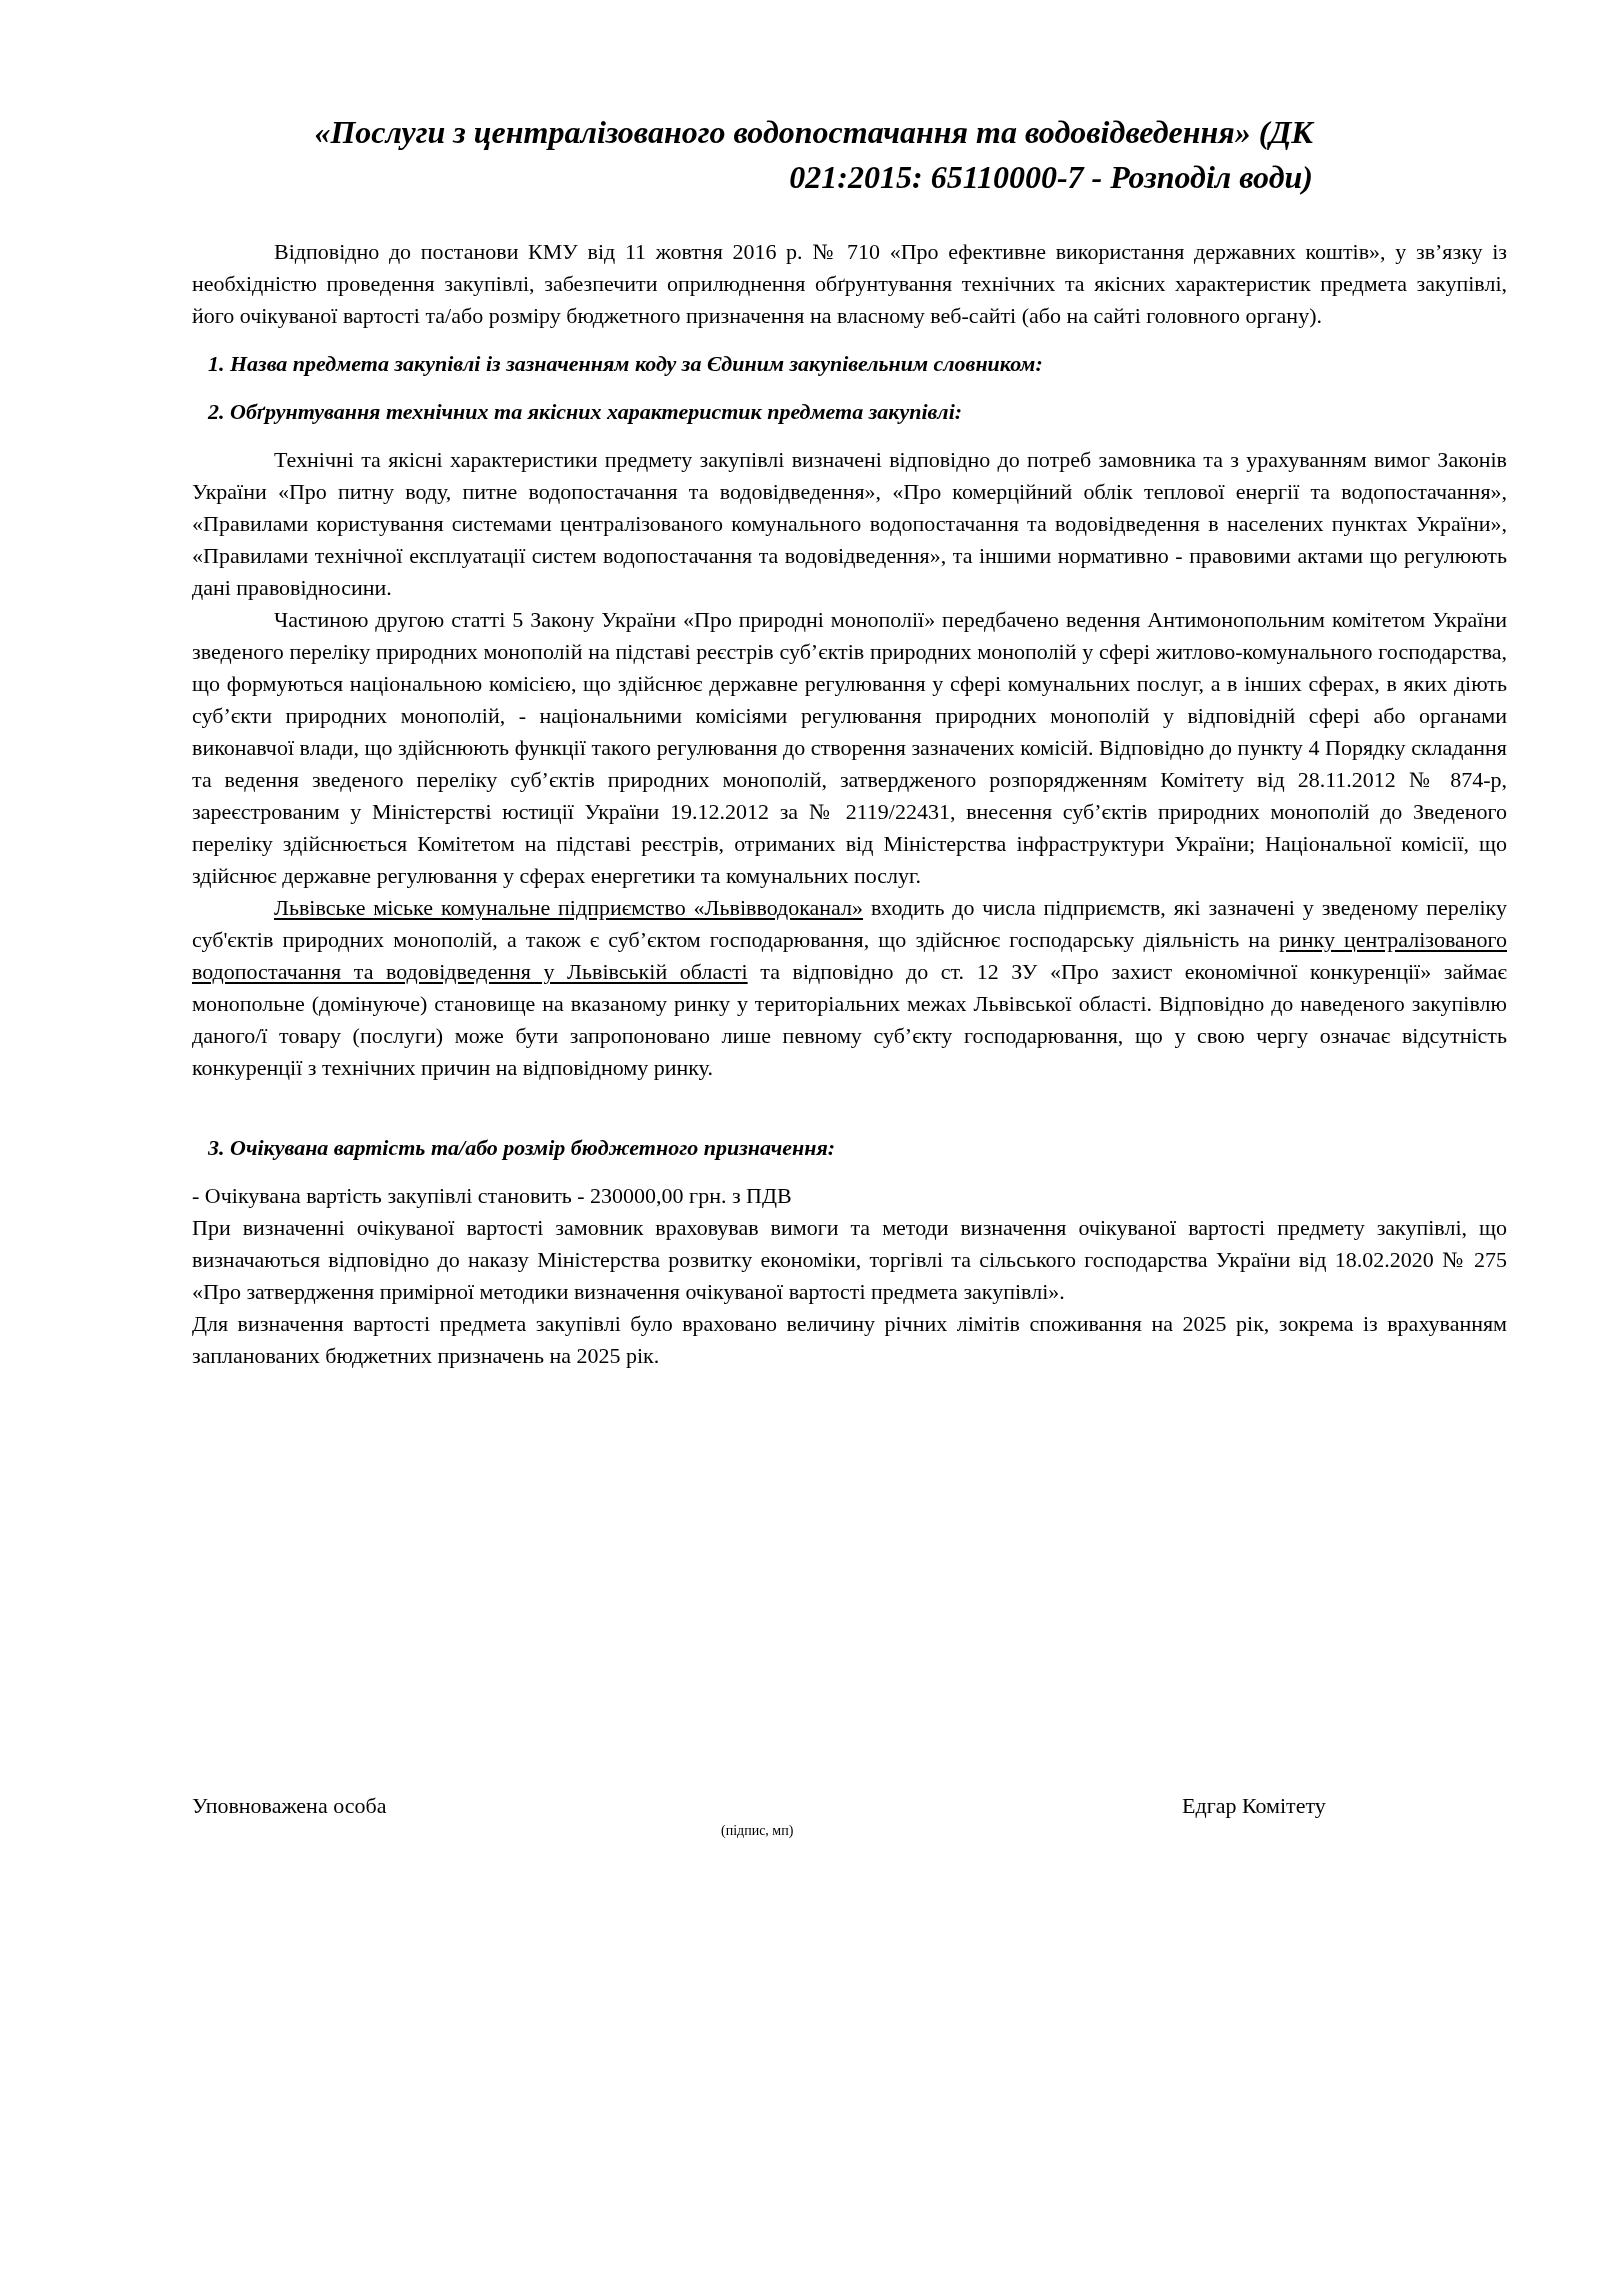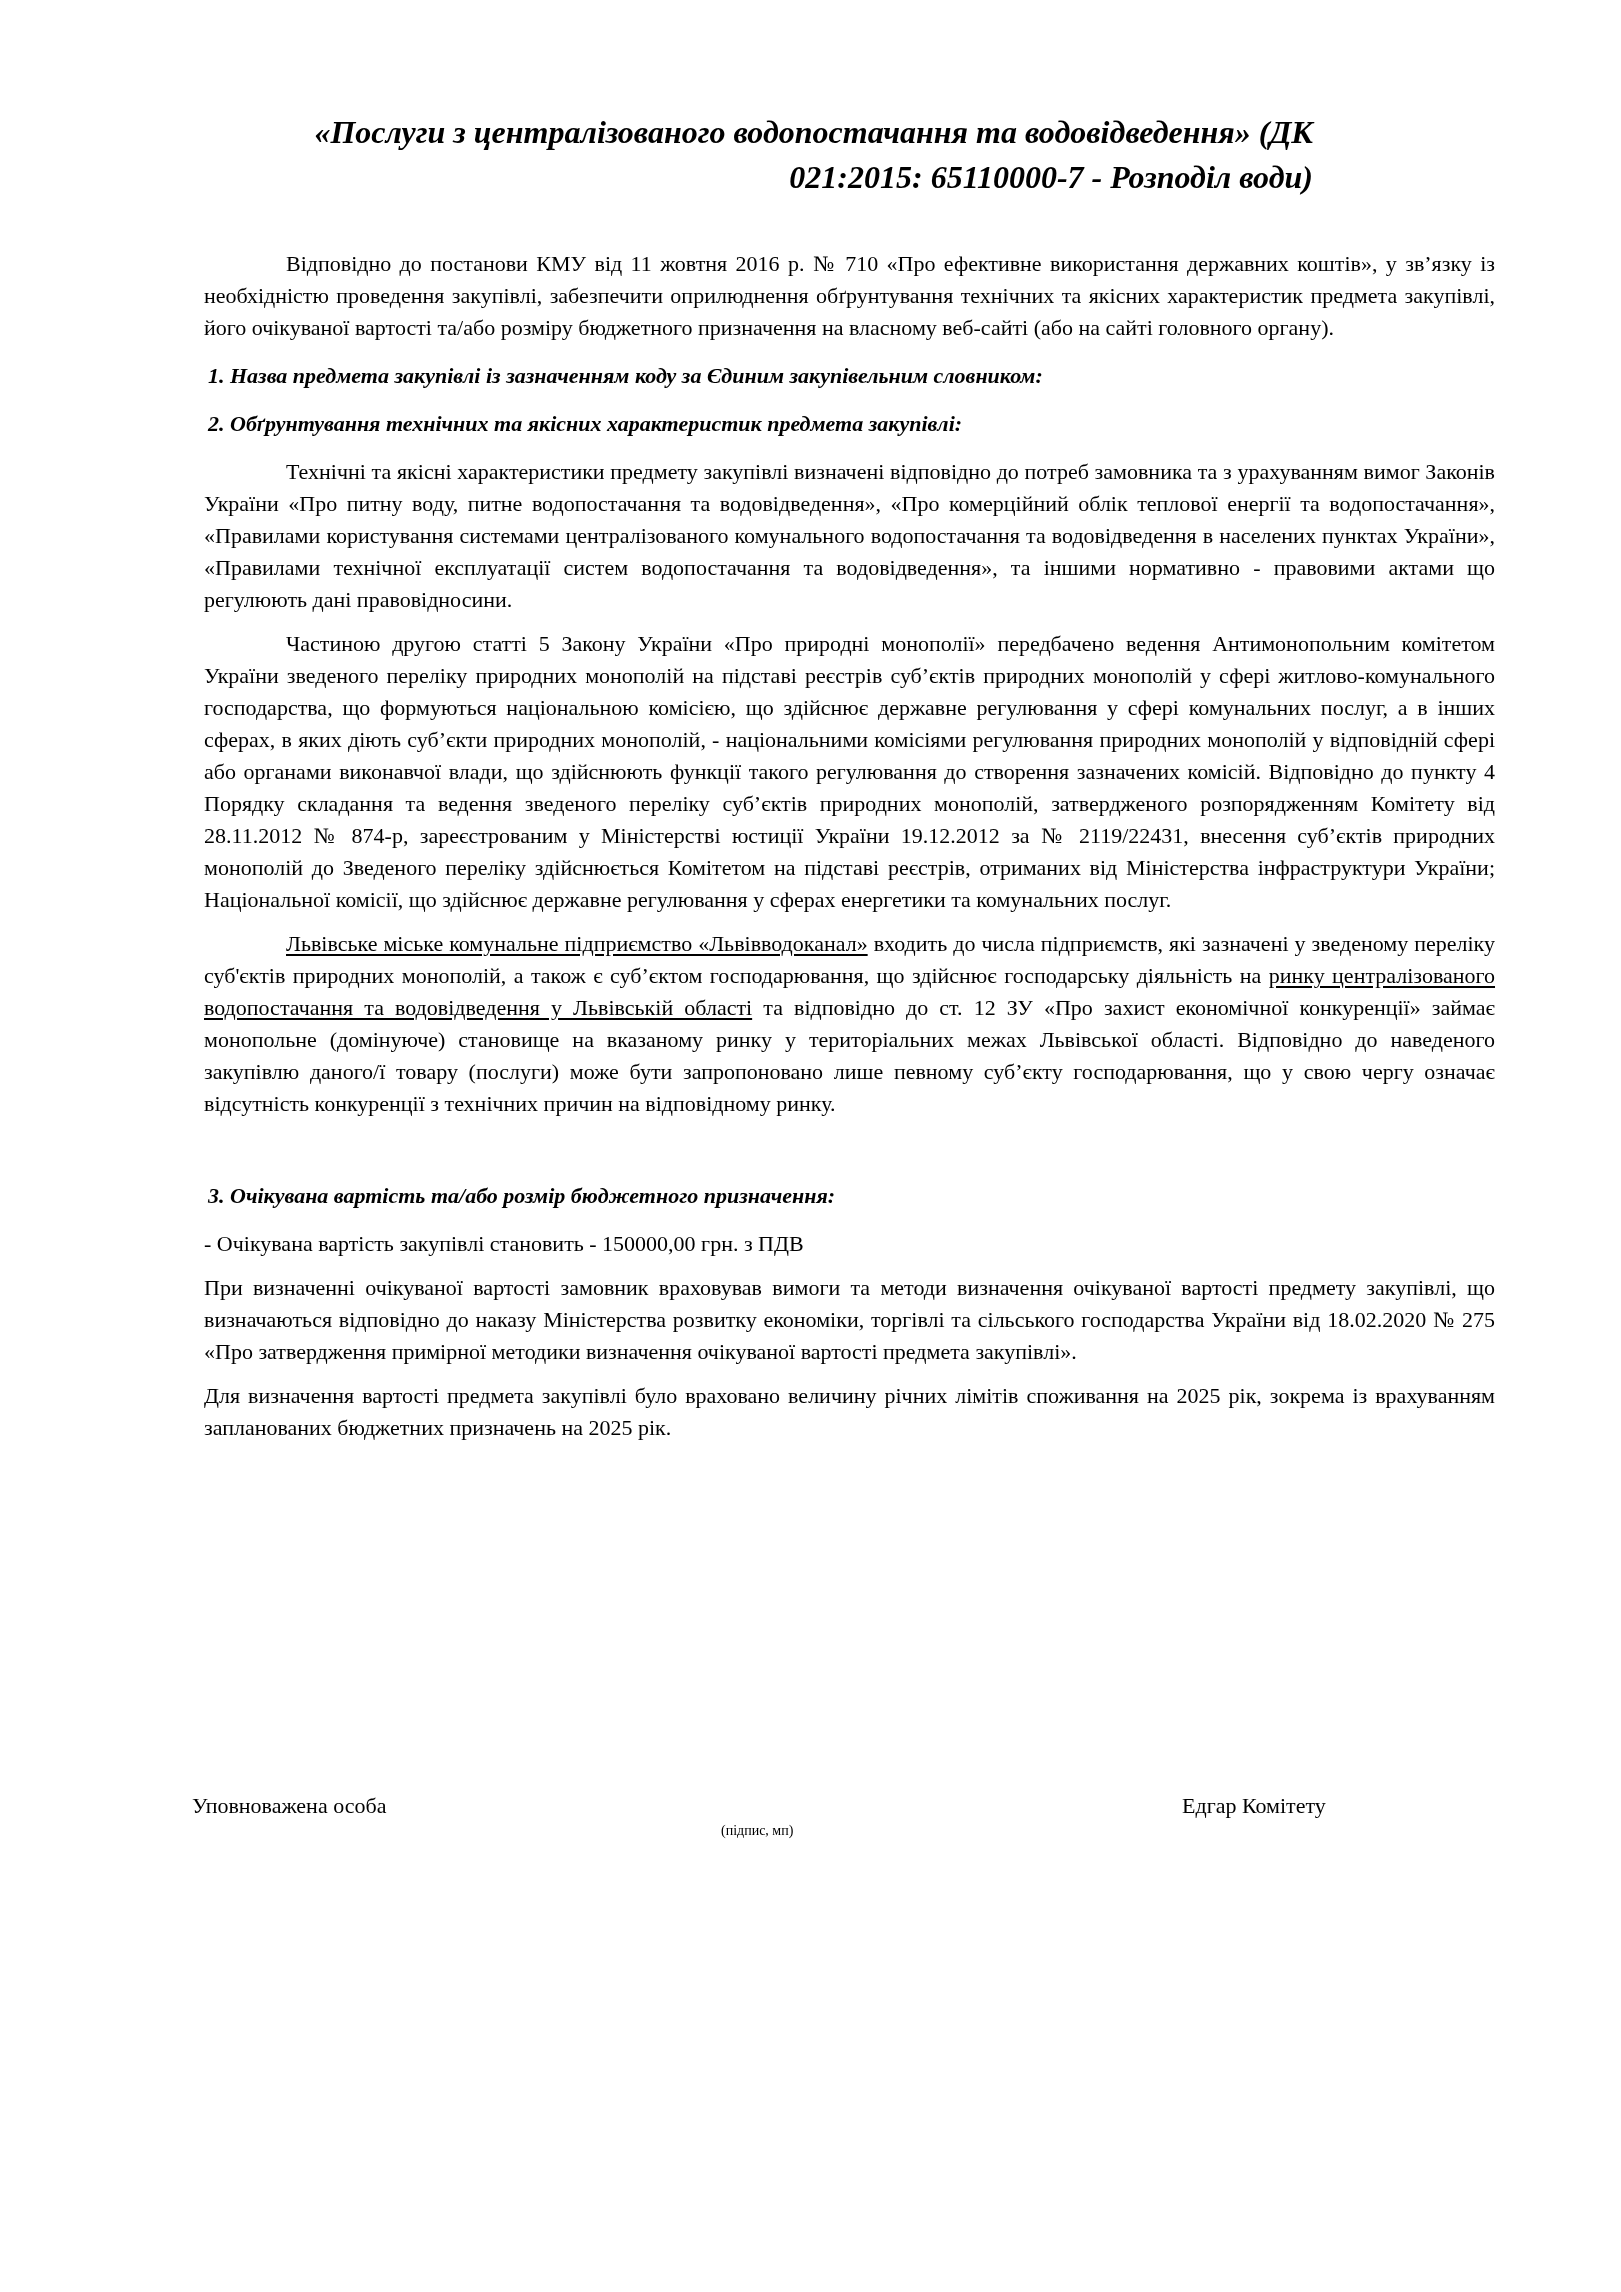--- a/index.html
+++ b/index.html
@@ -31,21 +31,21 @@
   }
   .body {
     position: absolute;
     top: 236px;
     left: 0;
     width: 1315px;
     font-size: 22px;
     line-height: 32px;
   }
   .p {
-    margin: 12px;
+    margin: 0;
     text-align: justify;
     text-align-last: left;
     font-family: Liberation Serif, serif;
   }
   .indent { text-indent: 82px; }
   .heading {
     margin: 16px;
     font-weight: bold;
     font-style: italic;
   }
@@ -88,21 +88,21 @@
     <p class="heading">1. Назва предмета закупівлі із зазначенням коду за Єдиним закупівельним словником:</p>
 
     <p class="heading">2. Обґрунтування технічних та якісних характеристик предмета закупівлі:</p>
     <p class="p indent">Технічні та якісні характеристики предмету закупівлі визначені відповідно до потреб замовника та з урахуванням вимог Законів України «Про питну воду, питне водопостачання та водовідведення», «Про комерційний облік теплової енергії та водопостачання», «Правилами користування системами централізованого комунального водопостачання та водовідведення в населених пунктах України», «Правилами технічної експлуатації систем водопостачання та водовідведення», та іншими нормативно - правовими актами що регулюють дані правовідносини.</p>
     <p class="p indent">Частиною другою статті 5 Закону України «Про природні монополії» передбачено ведення Антимонопольним комітетом України зведеного переліку природних монополій на підставі реєстрів суб’єктів природних монополій у сфері житлово-комунального господарства, що формуються національною комісією, що здійснює державне регулювання у сфері комунальних послуг, а в інших сферах, в яких діють суб’єкти природних монополій, - національними комісіями регулювання природних монополій у відповідній сфері або органами виконавчої влади, що здійснюють функції такого регулювання до створення зазначених комісій. Відповідно до пункту 4 Порядку складання та ведення зведеного переліку суб’єктів природних монополій, затвердженого розпорядженням Комітету від 28.11.2012 № 874-р, зареєстрованим у Міністерстві юстиції України 19.12.2012 за № 2119/22431, внесення суб’єктів природних монополій до Зведеного переліку здійснюється Комітетом на підставі реєстрів, отриманих від Міністерства інфраструктури України; Національної комісії, що здійснює державне регулювання у сферах енергетики та комунальних послуг.</p>
     <p class="p indent"><span class="u">Львівське міське комунальне підприємство «Львівводоканал»</span><span> входить до числа підприємств, які зазначені у зведеному переліку суб'єктів природних монополій, а також є суб’єктом господарювання, що здійснює господарську діяльність на </span><span class="u">ринку централізованого водопостачання та водовідведення у Львівській області</span><span> та відповідно до ст. 12 ЗУ «Про захист економічної конкуренції» займає монопольне (домінуюче) становище на вказаному ринку у територіальних межах Львівської області. Відповідно до наведеного закупівлю даного/ї товару (послуги) може бути запропоновано лише певному суб’єкту господарювання, що у свою чергу означає відсутність конкуренції з технічних причин на відповідному ринку.</span></p>
 
     <div class="spacer"></div>
 
     <p class="heading">3. Очікувана вартість та/або розмір бюджетного призначення:</p>
-    <p class="p">- Очікувана вартість закупівлі становить - 150000,00 грн. з ПДВ</p>
+    <p class="p">- Очікувана вартість закупівлі становить - 230000,00 грн. з ПДВ</p>
     <p class="p">При визначенні очікуваної вартості замовник враховував вимоги та методи визначення очікуваної вартості предмету закупівлі, що визначаються відповідно до наказу Міністерства розвитку економіки, торгівлі та сільського господарства України від 18.02.2020 № 275 «Про затвердження примірної методики визначення очікуваної вартості предмета закупівлі».</p>
     <p class="p">Для визначення вартості предмета закупівлі було враховано величину річних лімітів споживання на 2025 рік, зокрема із врахуванням запланованих бюджетних призначень на 2025 рік.</p>
   </div>
 </div>
 
 <div class="sig-left">Уповноважена особа</div>
 <div class="sig-note">(підпис, мп)</div>
 <div class="sig-right">Едгар Комітету</div>
 
 

